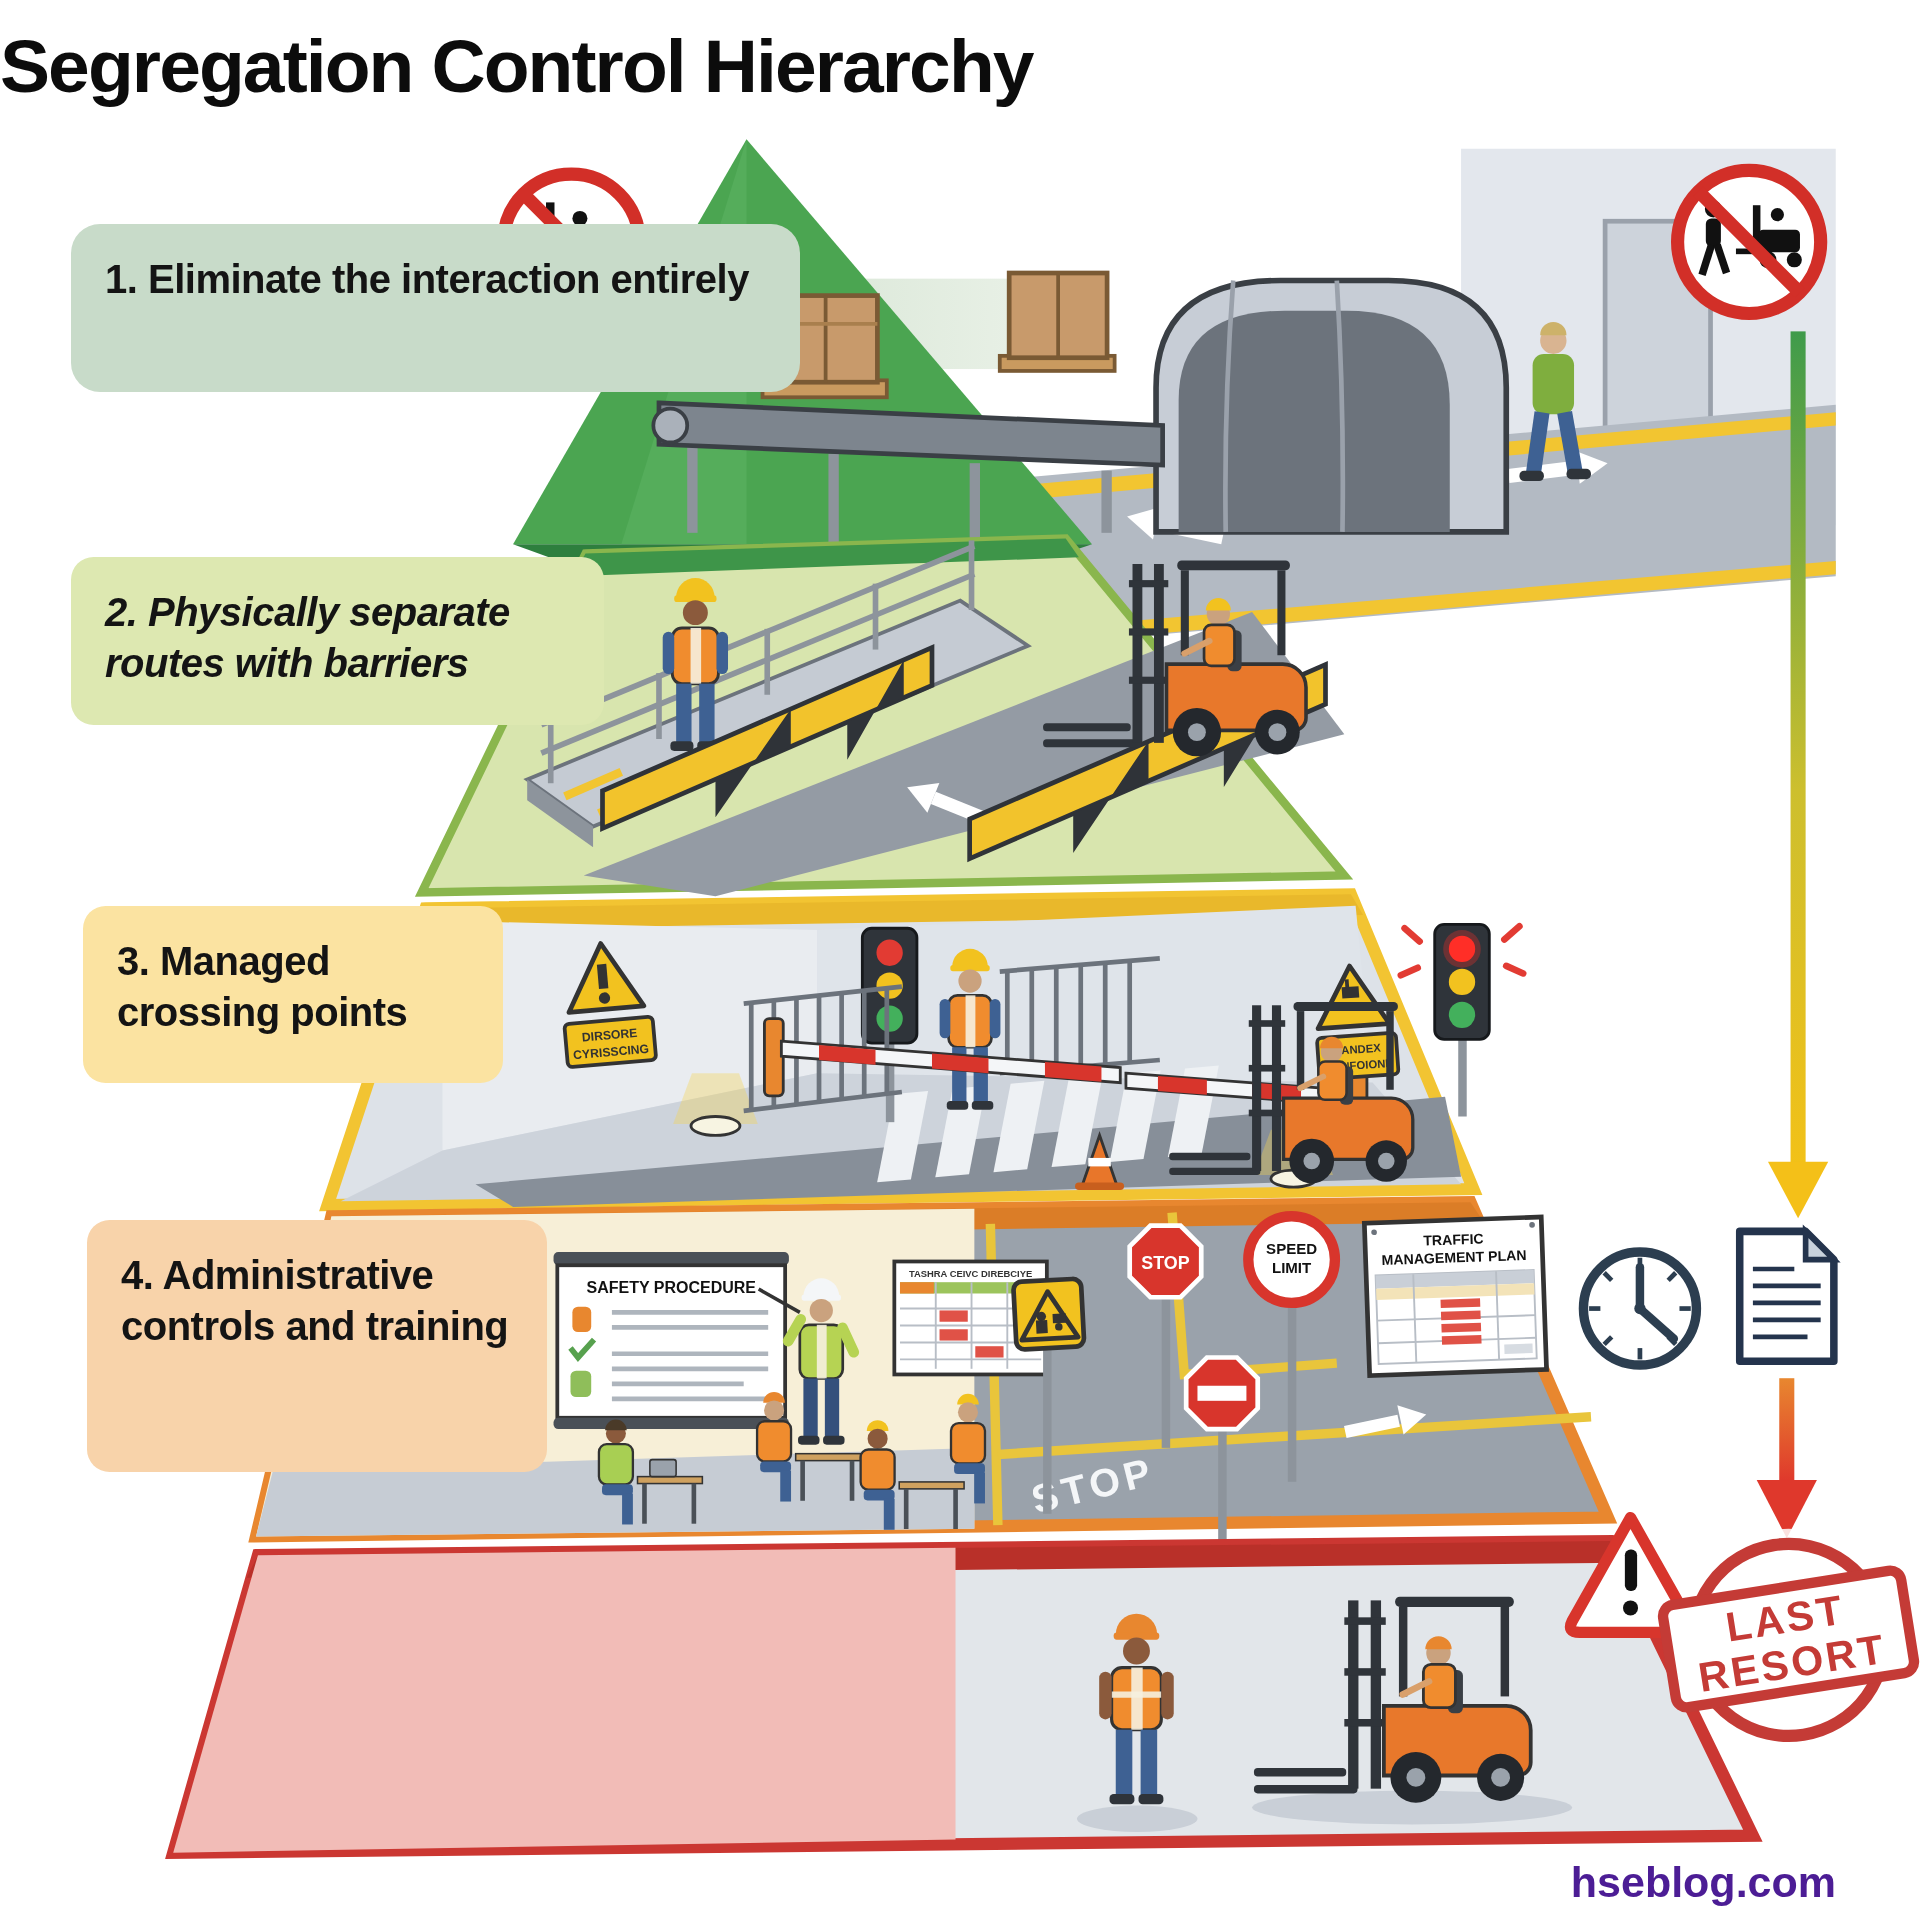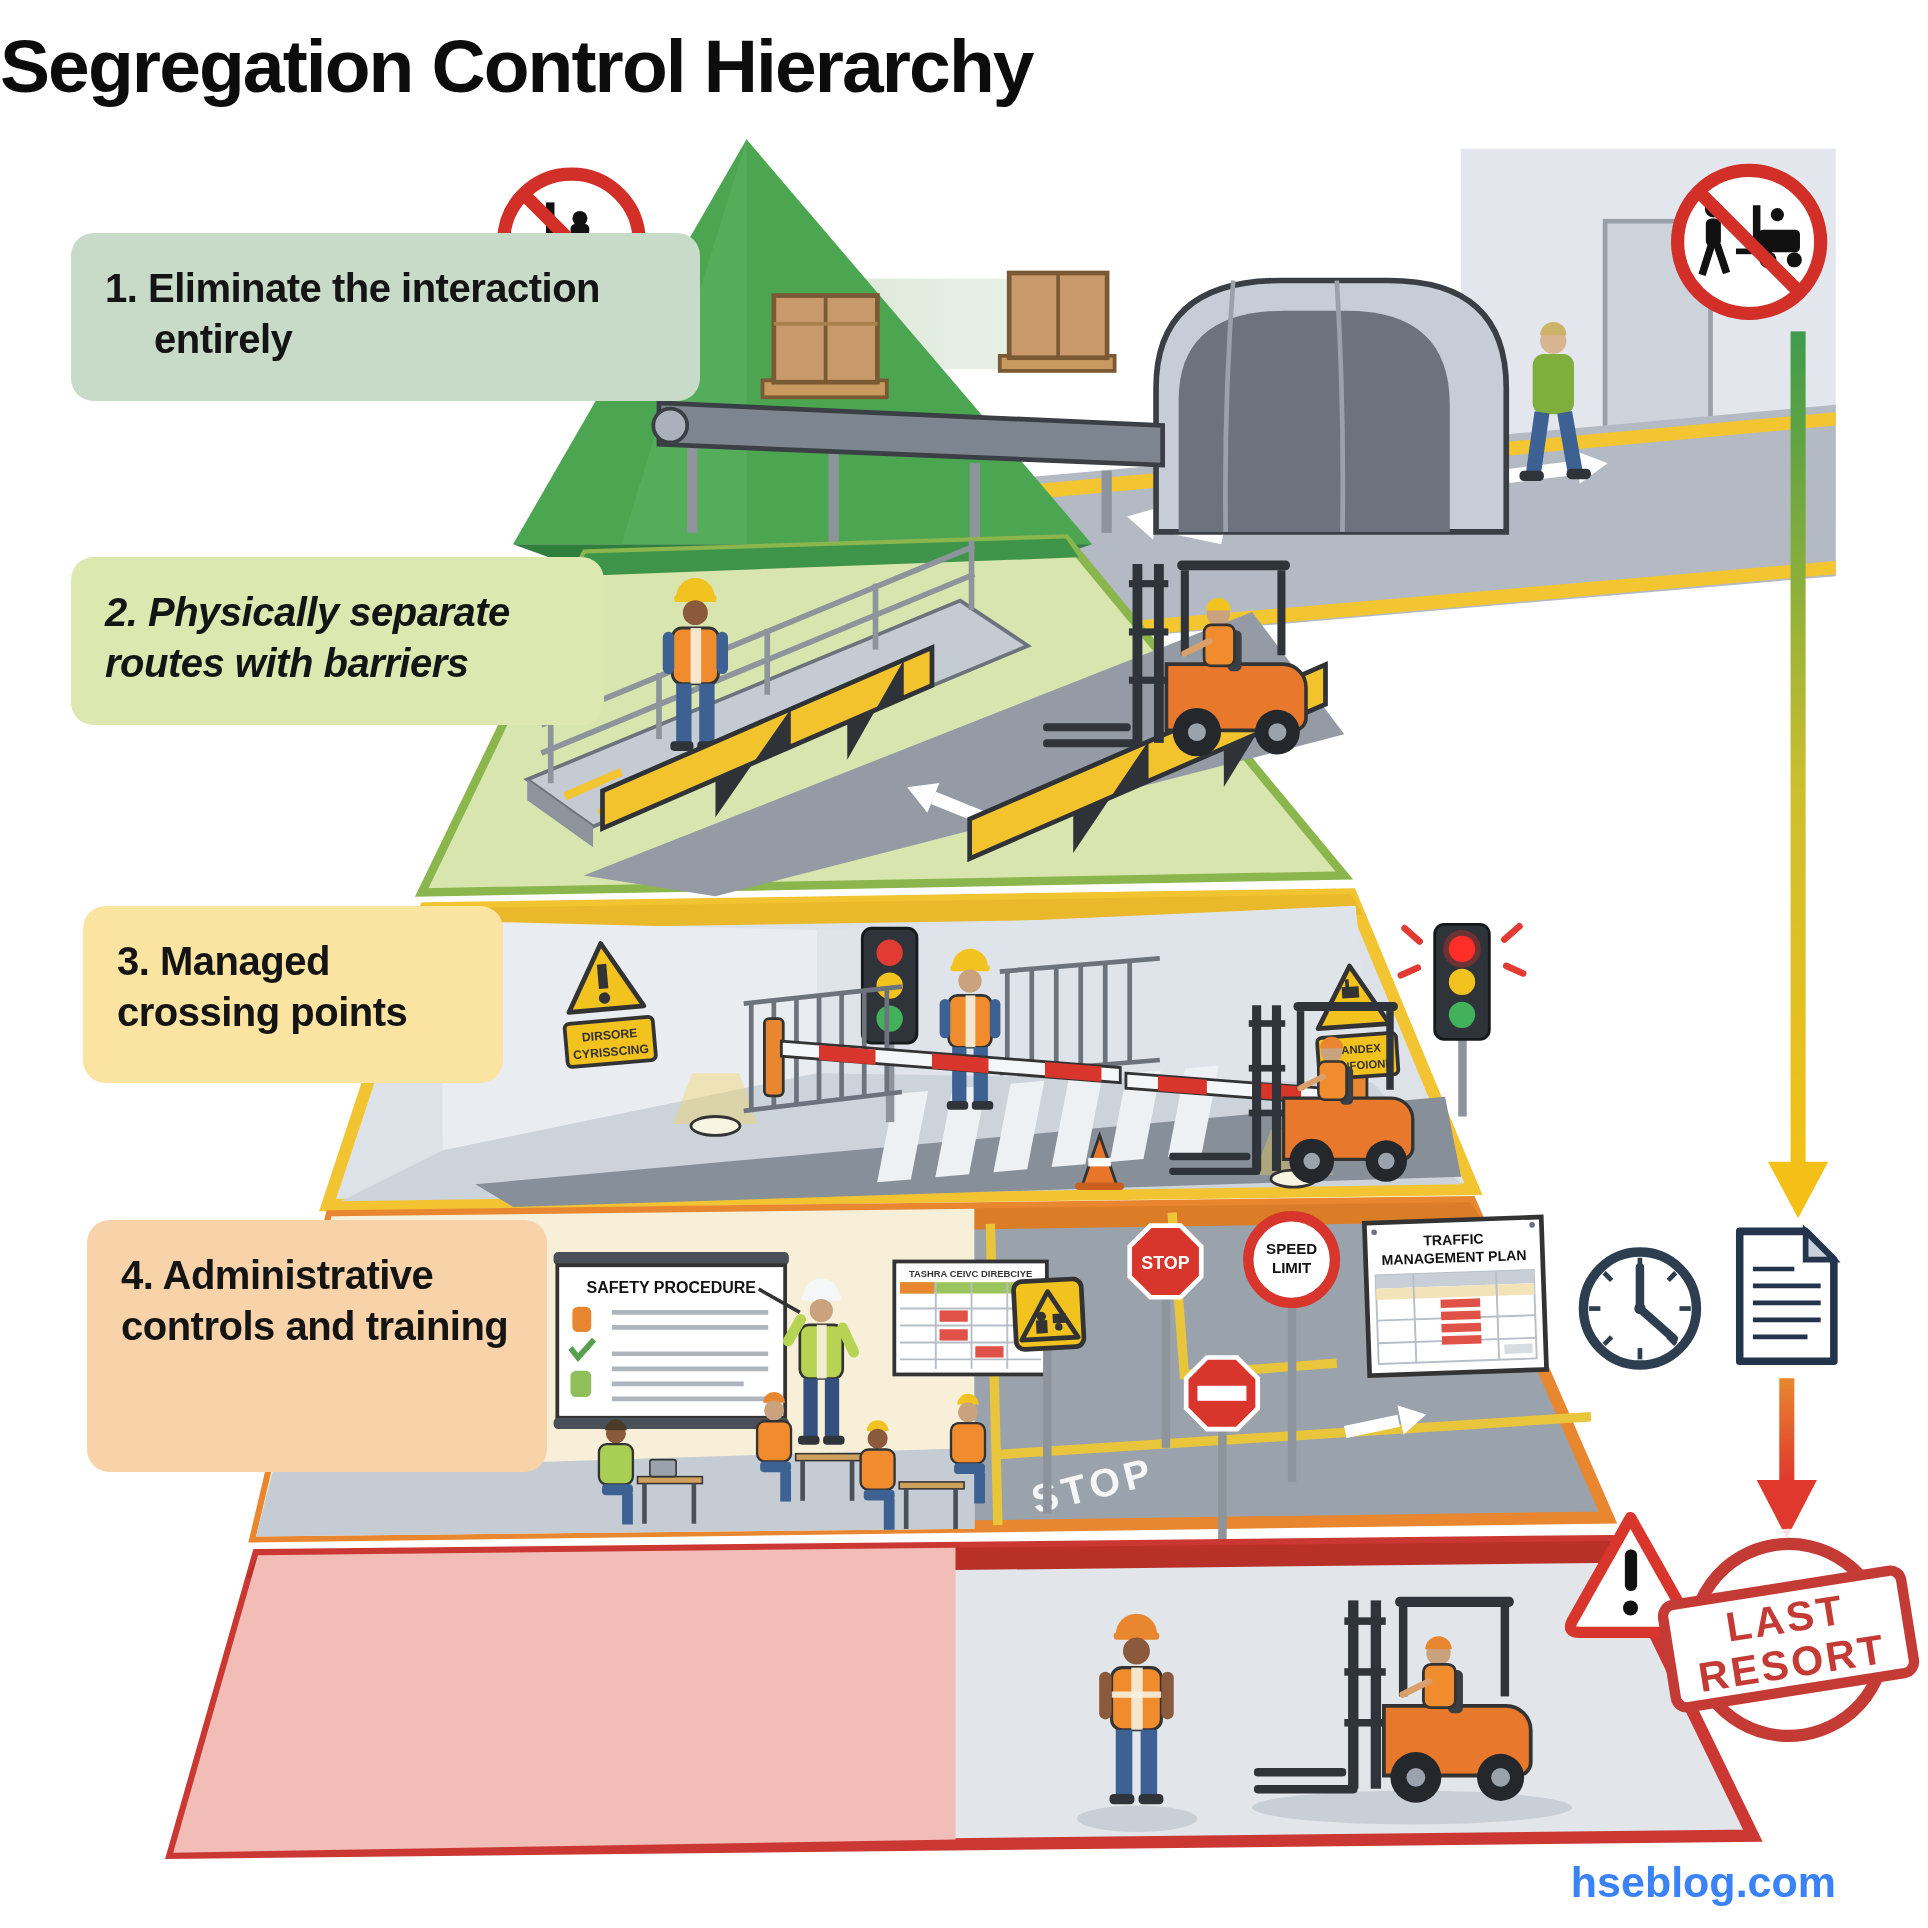--- a/index.html
+++ b/index.html
@@ -5,26 +5,26 @@
   html,body{margin:0;padding:0;background:#fff;}
   #page{position:relative;width:1928px;height:1928px;background:#ffffff;overflow:hidden;
         font-family:"Liberation Sans",sans-serif;}
   #scene-svg{position:absolute;left:0;top:0;width:1928px;height:1928px;}
   svg text{font-family:"Liberation Sans",sans-serif;}
   .title{position:absolute;top:22.6px;left:0;width:100%;text-align:left;
          font-size:75px;font-weight:bold;letter-spacing:-1.9px;color:#0c0c0c;}
   .lvl-box{position:absolute;border-radius:22.6px;color:#141414;font-weight:bold;
            font-size:40px;line-height:1.27;padding:30px 34px;box-sizing:border-box;letter-spacing:-0.5px;}
   .lvl-box.hang{padding-left:83px;text-indent:-49px;}
-  .lvl1{left:71px;top:233px;width:629px;height:168px;background:#c8dbc9;}
+  .lvl1{left:71px;top:224px;width:729px;height:168px;background:#c8dbc9;border-radius:29px;}
   .lvl2{left:71px;top:557px;width:533px;height:168px;background:#dde8b1;font-style:italic;}
   .lvl3{left:83px;top:906px;width:420px;height:177px;background:#fbe3a1;}
   .lvl4{left:87px;top:1220px;width:460px;height:252px;background:#f8d3aa;}
   .lvl5{left:71px;top:1593px;width:522px;height:171px;background:#f5c6c1;}
-  .watermark{position:absolute;right:92px;bottom:21px;font-size:43px;font-weight:bold;color:#3b82f6;}
+  .watermark{position:absolute;right:92px;bottom:21px;font-size:43px;font-weight:bold;color:#4c1d95;}
 </style>
 </head>
 <body>
 
 <div id="page">
 
 <svg id="scene-svg" viewBox="0 0 2048 2048">
   <defs>
     <linearGradient id="gradGY" x1="0" y1="0" x2="0" y2="1">
       <stop offset="0" stop-color="#3f9b4b"></stop>

